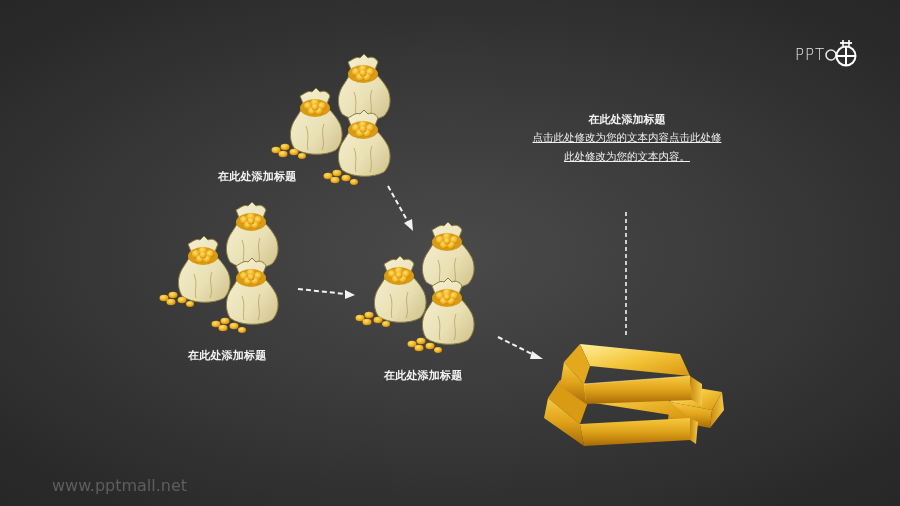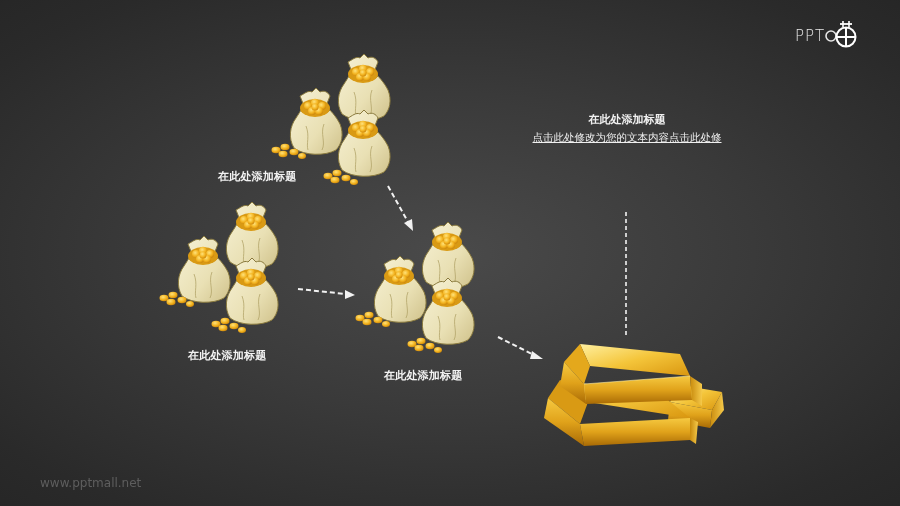--- a/index.html
+++ b/index.html
@@ -13,23 +13,23 @@
   .label {
     position: absolute; font-size: 11px; font-weight: bold; color: #f2f2f2;
     white-space: nowrap; letter-spacing: 0.2px;
   }
   .textblock {
     position: absolute; left: 518px; top: 112px; width: 218px;
     text-align: center; color: #f0f0f0;
   }
   .textblock .title { font-size: 11px; font-weight: bold; line-height: 16px; }
   .textblock .body { font-size: 10.5px; line-height: 19px; text-decoration: underline; }
-  .logo { position: absolute; left: 795px; top: 21px; display: flex; align-items: center; }
+  .logo { position: absolute; left: 795px; top: 40px; display: flex; align-items: center; }
   .logo-text { font-size: 15px; color: #e6e6e6; letter-spacing: 1px; font-weight: 300; }
-  .watermark { position: absolute; left: 40px; top: 476px; font-size: 12px; color: #5e5e5e; }
+  .watermark { position: absolute; left: 52px; top: 476px; font-size: 16px; color: #5e5e5e; }
   svg { overflow: visible; }
 </style>
 </head>
 <body>
 
 <svg width="0" height="0" style="position:absolute">
   <defs>
     <radialGradient id="coinG" cx="40%" cy="35%" r="70%">
       <stop offset="0" stop-color="#ffe27a"></stop>
       <stop offset="0.6" stop-color="#f2b21e"></stop>
@@ -160,16 +160,17 @@
     <polygon points="44,44 150,36 152,60 46,64" fill="url(#goldFront)"></polygon>
     <polygon points="150,36 162,44 162,66 152,60" fill="url(#goldSide)"></polygon>
     <polyline points="44,44 150,36" fill="none" stroke="#fff3b0" stroke-width="0.8" opacity="0.7"></polyline>
   </svg>
 </div>
 
 <div class="textblock">
   <div class="title">在此处添加标题</div>
   <div class="body">
     <div>点击此处修改为您的文本内容点击此处修</div>
+    <div>此处修改为您的文本内容。</div>
   </div>
 </div>
 
 <div class="watermark">www.pptmall.net</div>
 
 </body></html>

